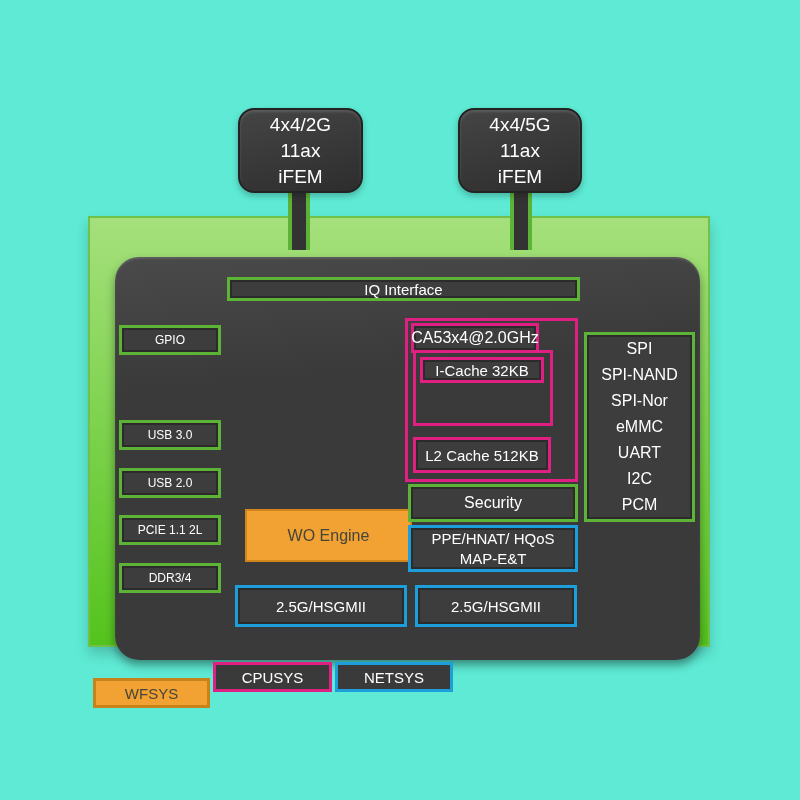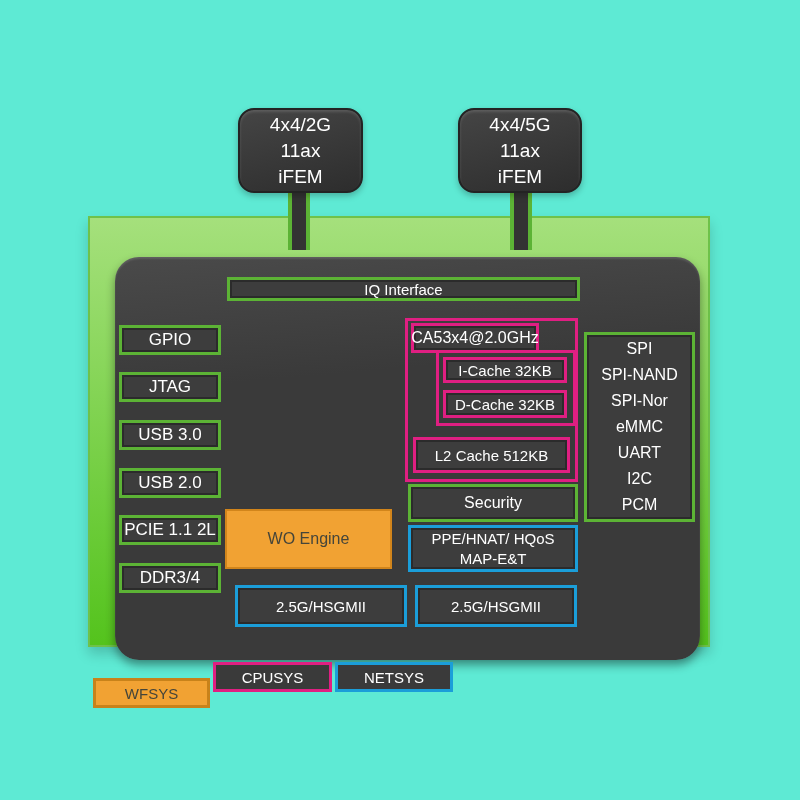--- a/index.html
+++ b/index.html
@@ -52,41 +52,41 @@
   .blk{
     position:absolute;box-sizing:border-box;background:var(--dark);
     color:#fff;text-align:center;
     display:flex;flex-direction:column;align-items:center;justify-content:center;
     box-shadow:inset 0 0 0 2px rgba(30,30,30,.55);
   }
   .g{border:3px solid var(--green);}
   .p{border:3px solid var(--pink);}
   .b{border:3px solid var(--blue);}
   .iq{left:112px;top:20px;width:353px;height:24px;font-size:15px;}
-  .port{left:4px;width:102px;height:30px;font-size:17px;}
+  .port{left:4px;width:102px;height:30px;font-size:12px;}
   #port-0{top:68px;}#port-1{top:115px;}#port-2{top:163px;}
   #port-3{top:211px;}#port-4{top:258px;}#port-5{top:306px;}
   .orangeblk{
     position:absolute;box-sizing:border-box;background:var(--orange);
     border:2px solid var(--orange-border);text-align:center;
     display:flex;flex-direction:column;align-items:center;justify-content:center;
   }
   .mac{left:122px;top:65px;width:167px;height:176px;color:#fff;font-size:15px;line-height:20px;}
-  .wo{left:110px;top:252px;width:167px;height:60px;color:#45453a;font-size:16px;}
+  .wo{left:130px;top:252px;width:167px;height:53px;color:#45453a;font-size:16px;}
   .cpu{
     position:absolute;left:290px;top:61px;width:173px;height:164px;box-sizing:border-box;
     border:3px solid var(--pink);background:transparent;
   }
   .cpu .blk{position:absolute;}
   .cpu-title{left:3px;top:2px;width:128px;height:30px;font-size:16px;}
-  .cpu-group{left:28px;top:29px;width:140px;height:76px;background:transparent;box-shadow:none;}
+  .cpu-group{left:5px;top:29px;width:140px;height:76px;background:transparent;box-shadow:none;}
   .cpu-group .blk{position:absolute;}
   .icache{left:4px;top:4px;width:124px;height:26px;font-size:15px;}
   .dcache{left:4px;top:37px;width:124px;height:28px;font-size:15px;}
-  .l2{left:5px;top:116px;width:157px;height:36px;font-size:15px;}
+  .l2{left:5px;top:116px;width:138px;height:36px;font-size:15px;}
   .security{left:293px;top:227px;width:170px;height:38px;font-size:16px;}
   .ppe{left:293px;top:268px;width:170px;height:47px;font-size:15px;line-height:20px;}
   .sgmii1{left:120px;top:328px;width:172px;height:42px;font-size:15px;}
   .sgmii2{left:300px;top:328px;width:162px;height:42px;font-size:15px;}
   .periph{left:469px;top:75px;width:111px;height:190px;font-size:16px;line-height:26px;}
   
   .legend-box{
     position:absolute;top:662px;height:30px;box-sizing:border-box;
     display:flex;align-items:center;justify-content:center;font-size:15px;
   }
@@ -117,23 +117,20 @@
 
     <div class="soc">
 
       <div class="blk g iq">
         <span>IQ Interface</span>
       </div>
 
       <div class="blk g port" id="port-0">
         <span>GPIO</span>
       </div>
-      <div class="blk g port" id="port-1">
-        <span>JTAG</span>
-      </div>
       <div class="blk g port" id="port-2">
         <span>USB 3.0</span>
       </div>
       <div class="blk g port" id="port-3">
         <span>USB 2.0</span>
       </div>
       <div class="blk g port" id="port-4">
         <span>PCIE 1.1 2L</span>
       </div>
       <div class="blk g port" id="port-5">
@@ -144,23 +141,20 @@
         <span>WO Engine</span>
       </div>
 
       <div class="cpu">
         <div class="blk p cpu-title">
           <span>CA53x4@2.0GHz</span>
         </div>
         <div class="blk p cpu-group">
           <div class="blk p icache">
             <span>I-Cache 32KB</span>
-          </div>
-          <div class="blk p dcache">
-            <span>D-Cache 32KB</span>
           </div>
         </div>
         <div class="blk p l2">
           <span>L2 Cache 512KB</span>
         </div>
       </div>
 
       <div class="blk g security">
         <span>Security</span>
       </div>

